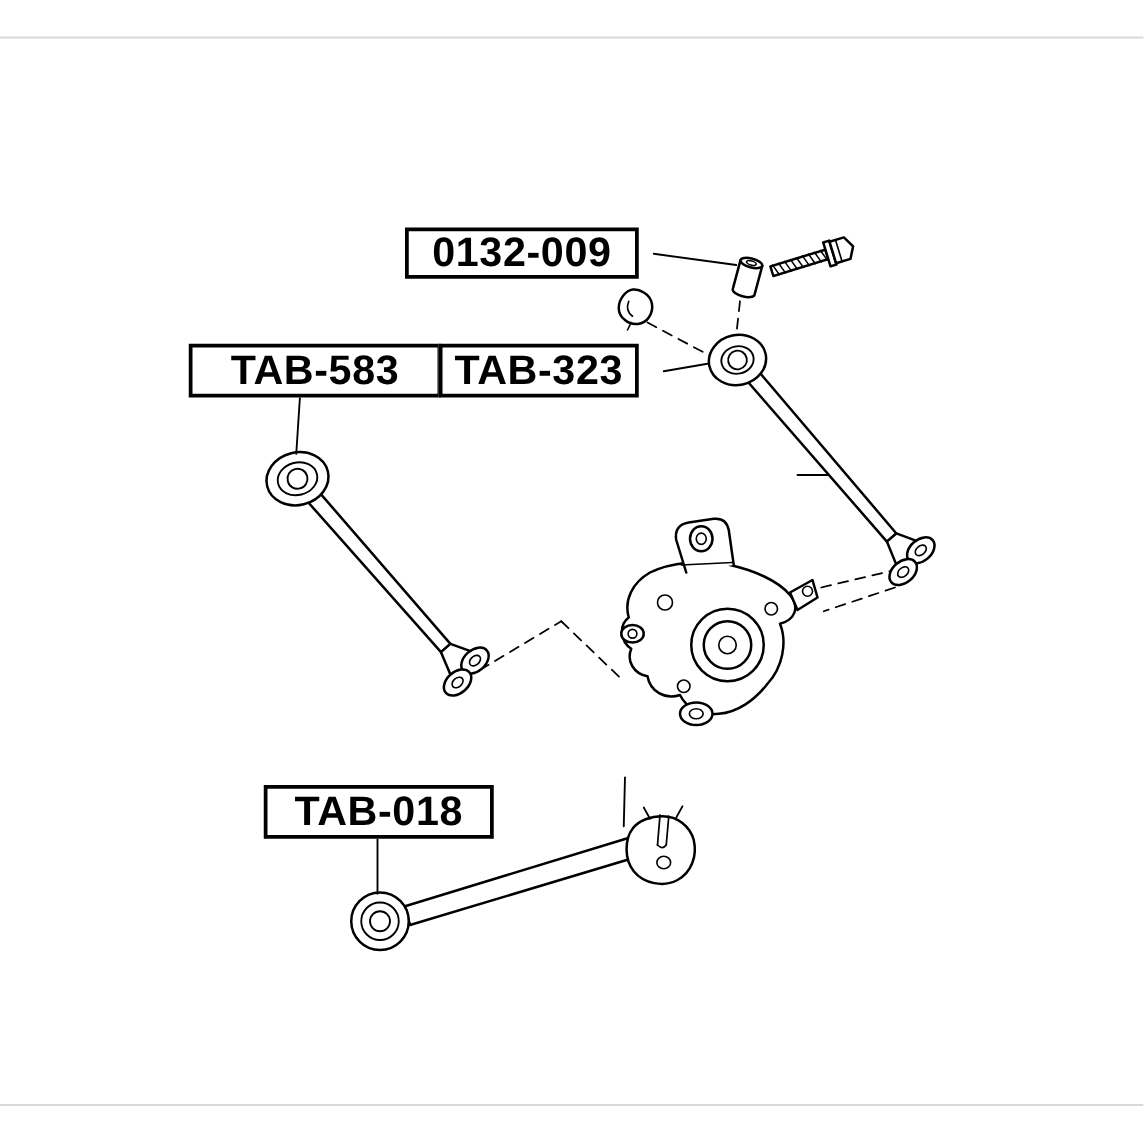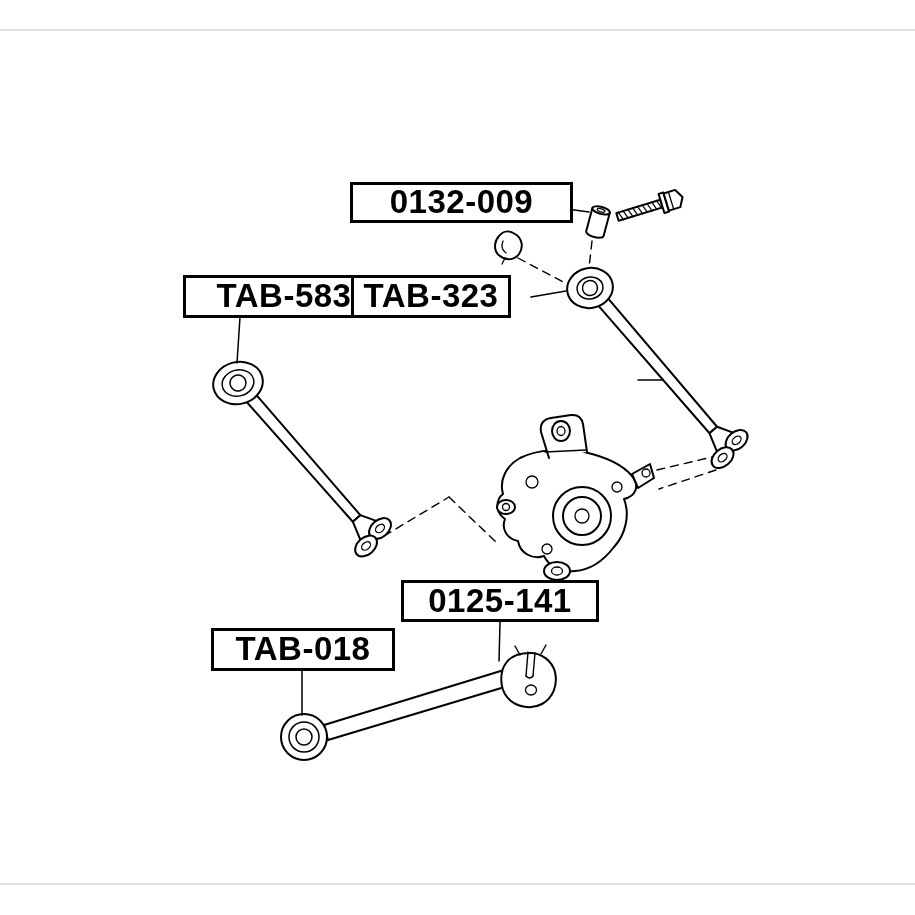--- a/index.html
+++ b/index.html
@@ -171,24 +171,23 @@
         <line x1="240" y1="317" x2="237" y2="363"></line>
         <line x1="531" y1="297" x2="566" y2="291"></line>
         <line x1="638" y1="380" x2="663" y2="380"></line>
         <line x1="500" y1="622" x2="499" y2="661"></line>
         <line x1="302" y1="671" x2="302" y2="715"></line>
       </g>
 
     </g>
   </svg>
 
-  <div class="plabel" style="left:350px;top:182px;width:223px;height:41px;line-height:34px;">0132-009</div>
+  <div class="plabel" style="left:324px;top:182px;width:187px;height:41px;line-height:34px;">0132-009</div>
 
-  <div class="plabel" style="left:151px;top:275px;width:202px;margin-left:32px;">TAB-583</div>
+  <div class="plabel" style="left:151px;top:275px;width:202px;">TAB-583</div>
 
   <div class="plabel" style="left:351px;top:275px;width:160px;">TAB-323</div>
 
 
-  <div class="plabel" style="left:401px;top:580px;width:198px;height:42px;line-height:35px;">0125-141</div>
 
   <div class="plabel" style="left:211px;top:628px;width:184px;">TAB-018</div>
 
 </div>
 
 </body></html>

